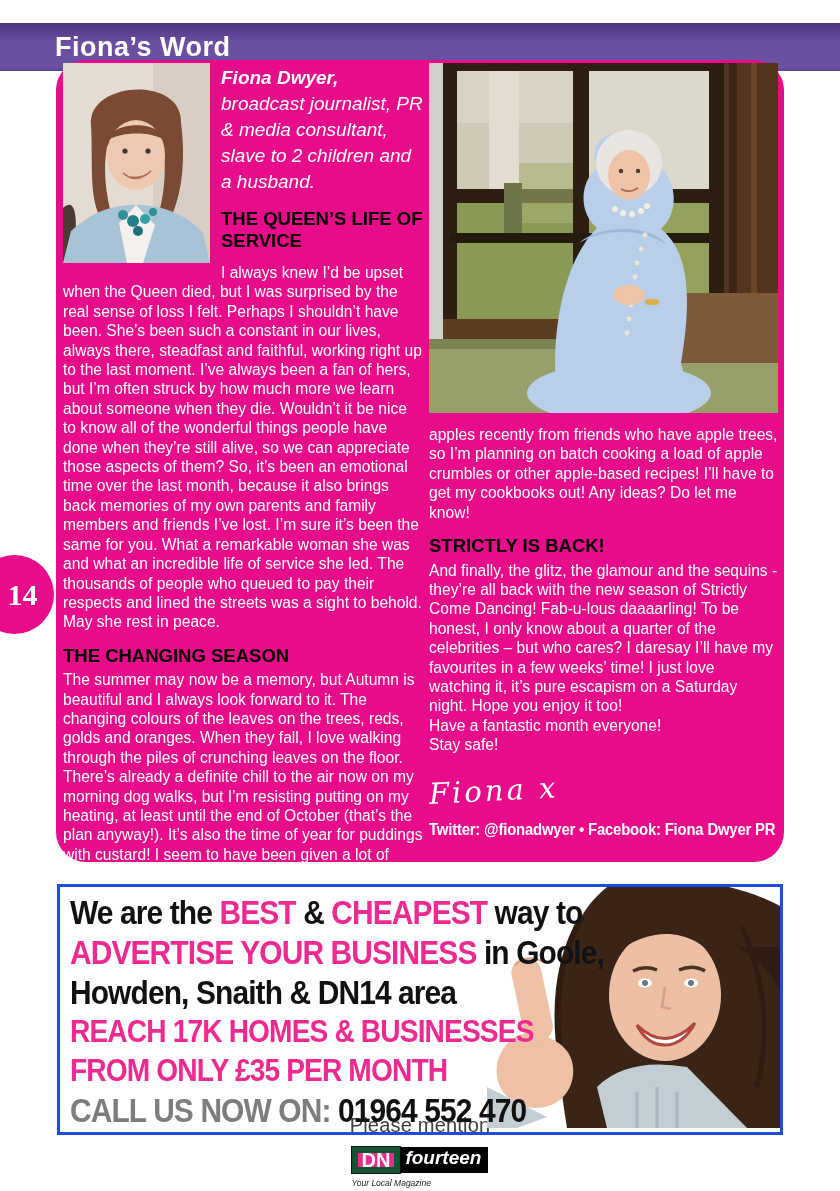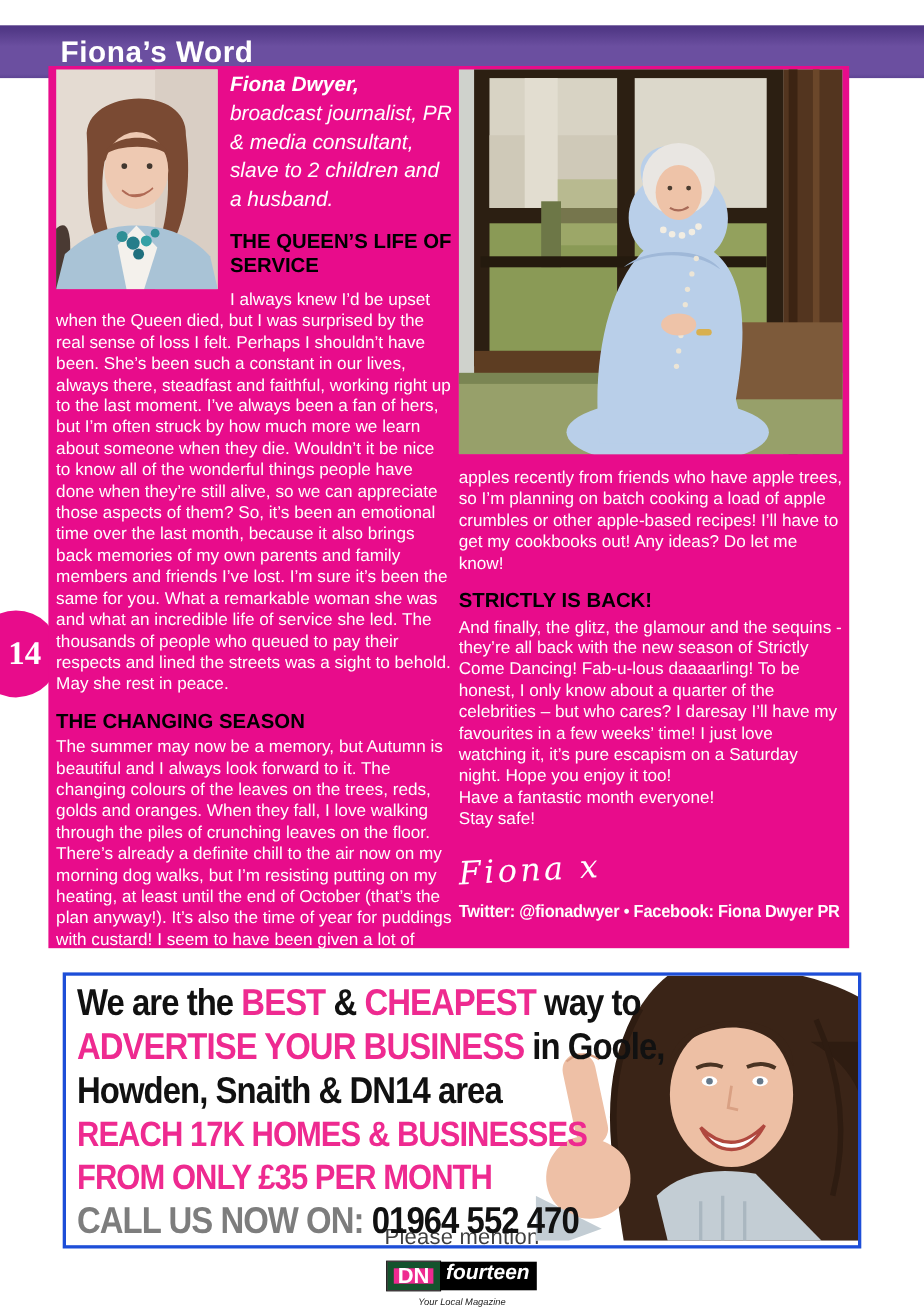--- a/index.html
+++ b/index.html
@@ -12,22 +12,22 @@
     background:linear-gradient(180deg,#4f3685 0%,#533a88 10%,#6b4fa0 40%,#6b4fa0 92%,#5e4494 100%);margin-top:23px; }
   .header-title { position:absolute; left:55px; top:9px; color:#ffffff; font-size:27px;
     font-weight:bold; letter-spacing:0.5px; }
 
   
   .page-num { position:absolute; left:-25px; top:555px; width:79px; height:79px; border-radius:50%;
     background:#e80c8b; color:#ffffff; display:flex; align-items:center; justify-content:center;
     padding-left:16px; font-family:"Liberation Serif", serif; font-weight:bold; font-size:30px; }
 
   
-  .article-box { position:absolute; left:44px; top:60px; width:728px; height:802px;
-    background:#e80c8b; }
+  .article-box { position:absolute; left:56px; top:60px; width:728px; height:802px;
+    background:#e80c8b;border-radius:30px; }
   .col-left  { position:absolute; left:7px;  top:3px; width:360px; color:#fff; }
   .col-right { position:absolute; left:373px; top:3px; width:349px; color:#fff; }
 
   .fiona-photo { float:left; width:147px; height:200px; margin:0 11px 8px 0; display:block; }
   .intro { font-size:19px; line-height:26px; font-style:italic; color:#fff; padding-top:2px; }
   .intro b { font-weight:bold; }
   .section-head { font-size:18.5px; font-weight:bold; line-height:21.5px; color:#000000; margin-top:13px; }
   .body-text { font-size:15.6px; line-height:19.4px; color:#fff; margin-top:12px; text-align:left; }
   .body-text.tight { margin-top:4px; }
 
@@ -50,21 +50,21 @@
   
   .footer { position:absolute; left:0; top:1143px; width:840px; height:48px;
     display:flex; align-items:center; justify-content:center; gap:10px;flex-direction:column; }
   .footer-text { font-size:20px; color:#3f3f3f; letter-spacing:0.2px; }
   .logo { display:inline-block; position:relative; }
   .logo-top { display:flex; height:26px; }
   .logo-dn { background:#ee2a90; color:#fff; font-weight:bold; font-size:20px; padding:1px 4px 0 4px;
     border:6px solid #14532d; outline:1px solid #111; display:flex; align-items:center; }
   .logo-fourteen { background:#000; color:#fff; font-weight:bold; font-style:italic; font-size:19px;
     padding:1px 7px 4px 5px; display:flex; align-items:center; }
-  .logo-tagline { font-size:8.5px; font-style:italic; color:#222; text-align:center; margin-top:5px; }
+  .logo-tagline { font-size:8.5px; font-style:italic; color:#222; text-align:left; margin-top:5px; }
 </style>
 </head>
 <body>
 
 <div class="page">
 
   <div class="header-band">
     <div class="header-title">Fiona’s Word</div>
   </div>
 

